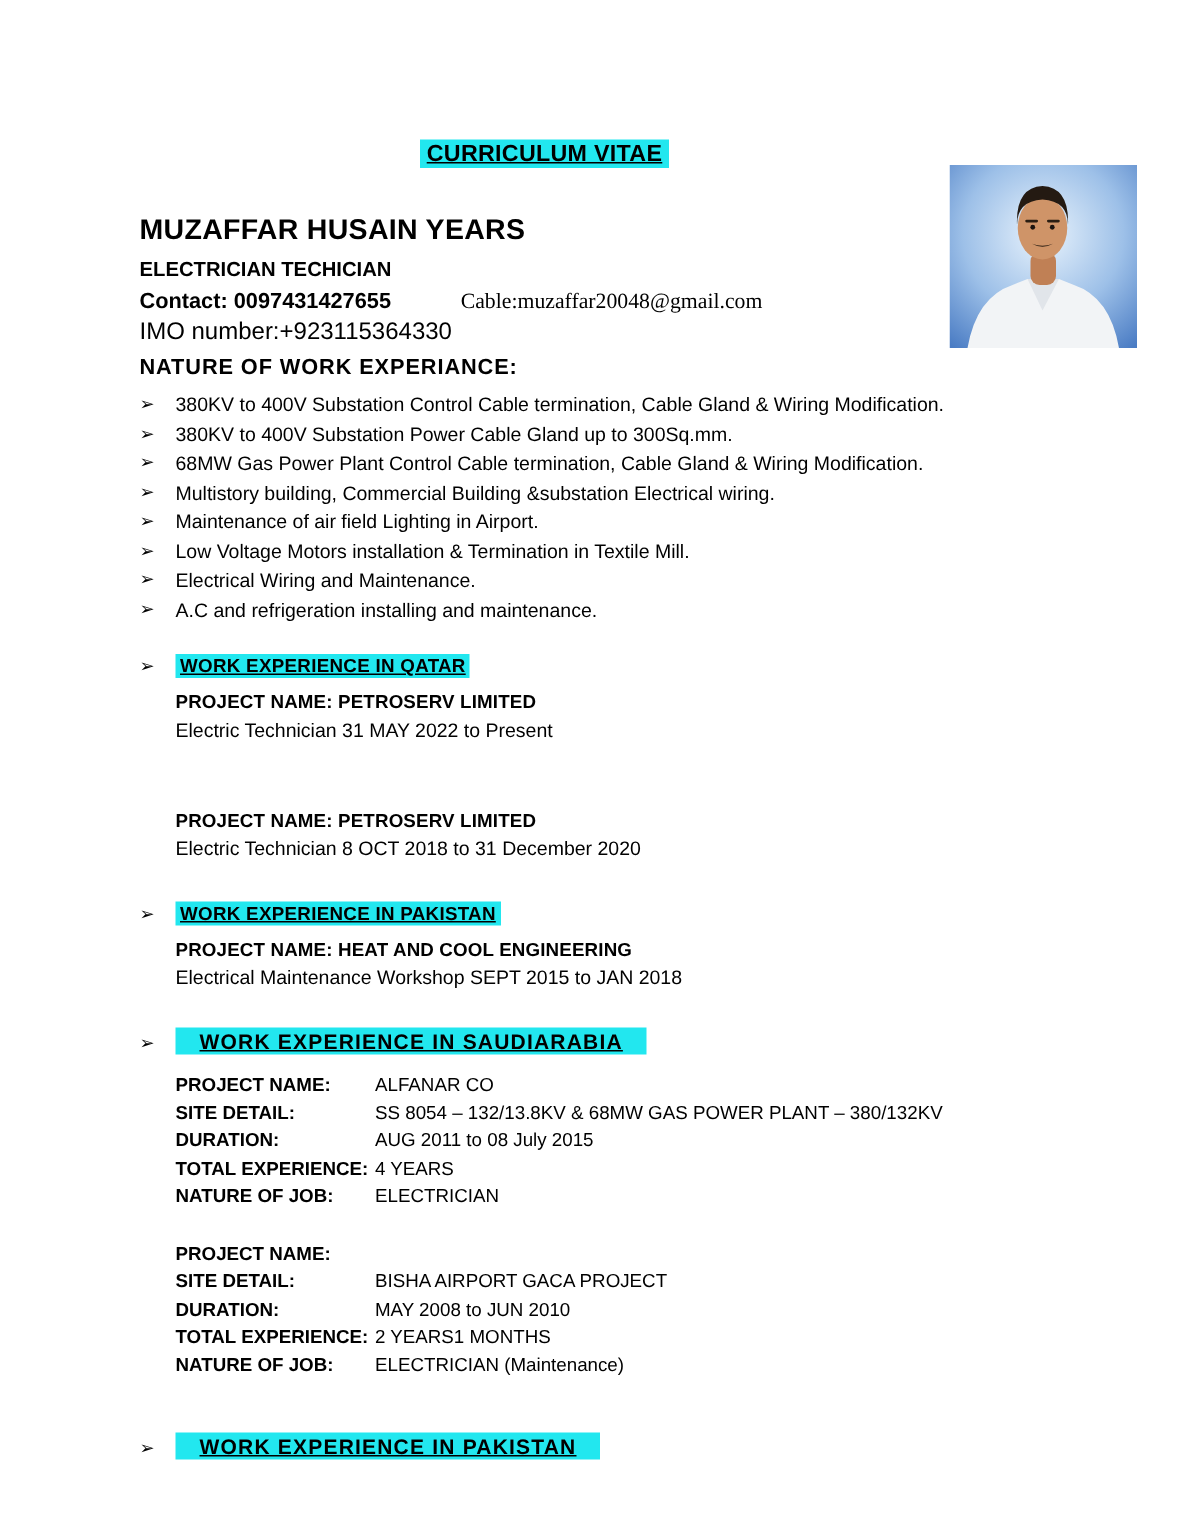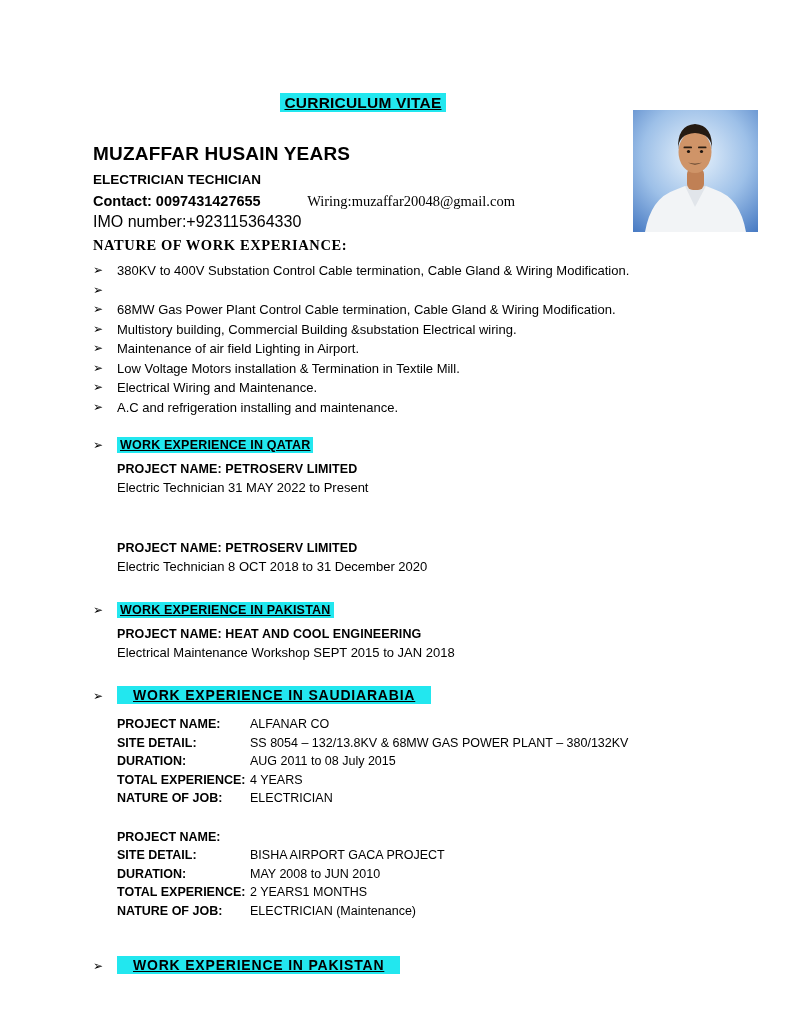--- a/index.html
+++ b/index.html
@@ -25,21 +25,21 @@
   }
 
   .content { margin-left: 93px; margin-right: 30px; }
 
   .name { margin: 31px 0 0 0; font-size: 19px; font-weight: bold; letter-spacing: 0.2px; }
   .designation { margin-top: 7px; font-size: 13.5px; font-weight: bold; }
   .contact-row { margin-top: 5px; }
   .contact { font-weight: bold; font-size: 14.5px; }
   .email { font-family: "Liberation Serif", serif; font-size: 14.5px; margin-left: 42px; }
   .imo { margin-top: 3px; font-family: Liberation Sans, sans-serif; font-size: 16px; }
-  .now-heading { margin-top: 6px; font-size: 14.5px; font-weight: bold; letter-spacing: 0.6px; font-family: Liberation Serif, serif; }
+  .now-heading { margin-top: 6px; font-size: 14.5px; font-weight: bold; letter-spacing: 0.6px; }
 
   .bullets { list-style: none; margin: 7px 0 0 0; padding: 0; }
   .bullet { display: flex; font-size: 13px; line-height: 19.5px; }
   .arrow { width: 24px; flex: none; font-size: 12px; line-height: inherit; }
 
   .sec { display: flex; align-items: baseline; }
   .sec-small { font-size: 12.5px; font-weight: bold; text-decoration: underline; padding: 1px 3px; letter-spacing: 0.2px; }
   .sec-large { font-size: 14px; font-weight: bold; text-decoration: underline; padding: 1px 16px; letter-spacing: 0.8px; }
 
   .mt-20 { margin-top: 20px; }
@@ -88,33 +88,34 @@
     <path d="M55 52.5 Q62 56.5 69 52.5 Q62 55 55 52.5 Z" fill="#2a1d12"></path>
   </svg>
 
   <div class="content">
 
     <h1 class="name">MUZAFFAR HUSAIN YEARS</h1>
     <div class="designation">ELECTRICIAN TECHICIAN</div>
 
     <div class="contact-row">
       <span class="contact">Contact: 0097431427655</span>
-      <span class="email">Wiring:muzaffar20048@gmail.com</span>
+      <span class="email">Cable:muzaffar20048@gmail.com</span>
     </div>
     <div class="imo">IMO number:+923115364330</div>
 
     <div class="now-heading">NATURE OF WORK EXPERIANCE:</div>
 
     <ul class="bullets">
       <li class="bullet">
         <span class="arrow">➢</span>
         <span>380KV to 400V Substation Control Cable termination, Cable Gland &amp; Wiring Modification.</span>
       </li>
       <li class="bullet">
         <span class="arrow">➢</span>
+        <span>380KV to 400V Substation Power Cable Gland up to 300Sq.mm.</span>
       </li>
       <li class="bullet">
         <span class="arrow">➢</span>
         <span>68MW Gas Power Plant Control Cable termination, Cable Gland &amp; Wiring Modification.</span>
       </li>
       <li class="bullet">
         <span class="arrow">➢</span>
         <span>Multistory building, Commercial Building &amp;substation Electrical wiring.</span>
       </li>
       <li class="bullet">

